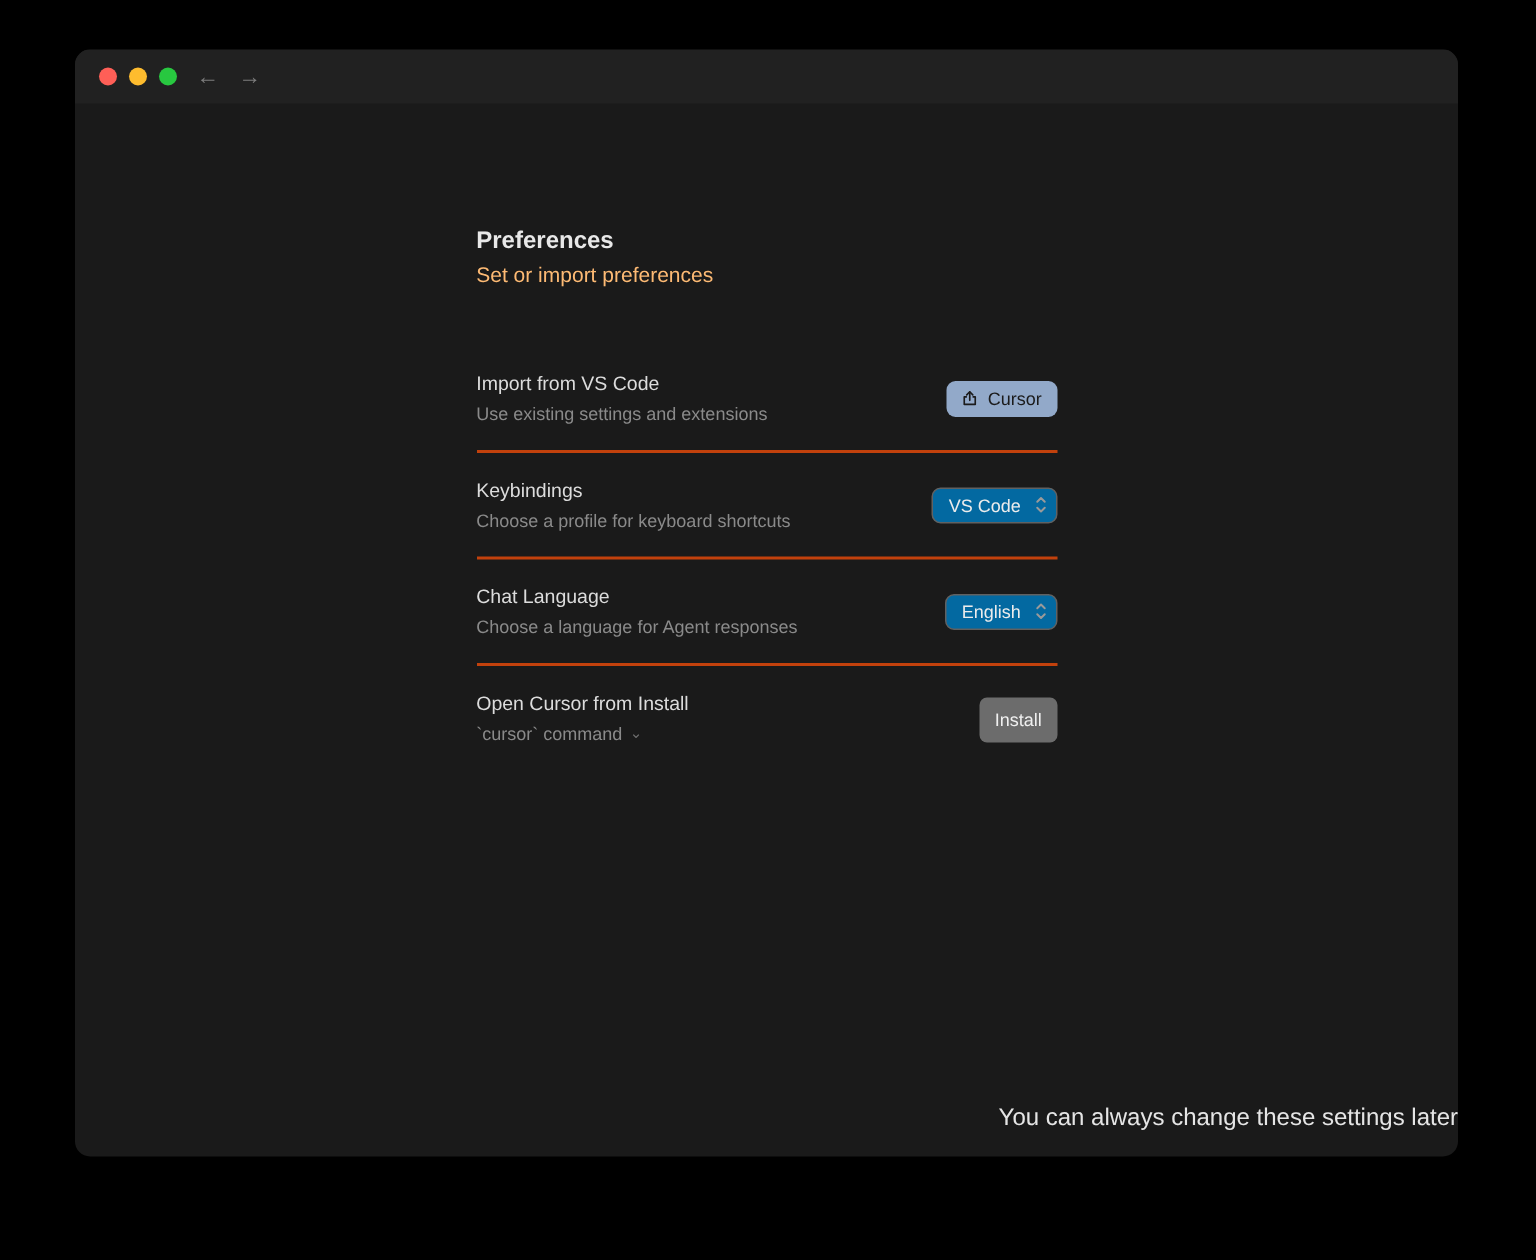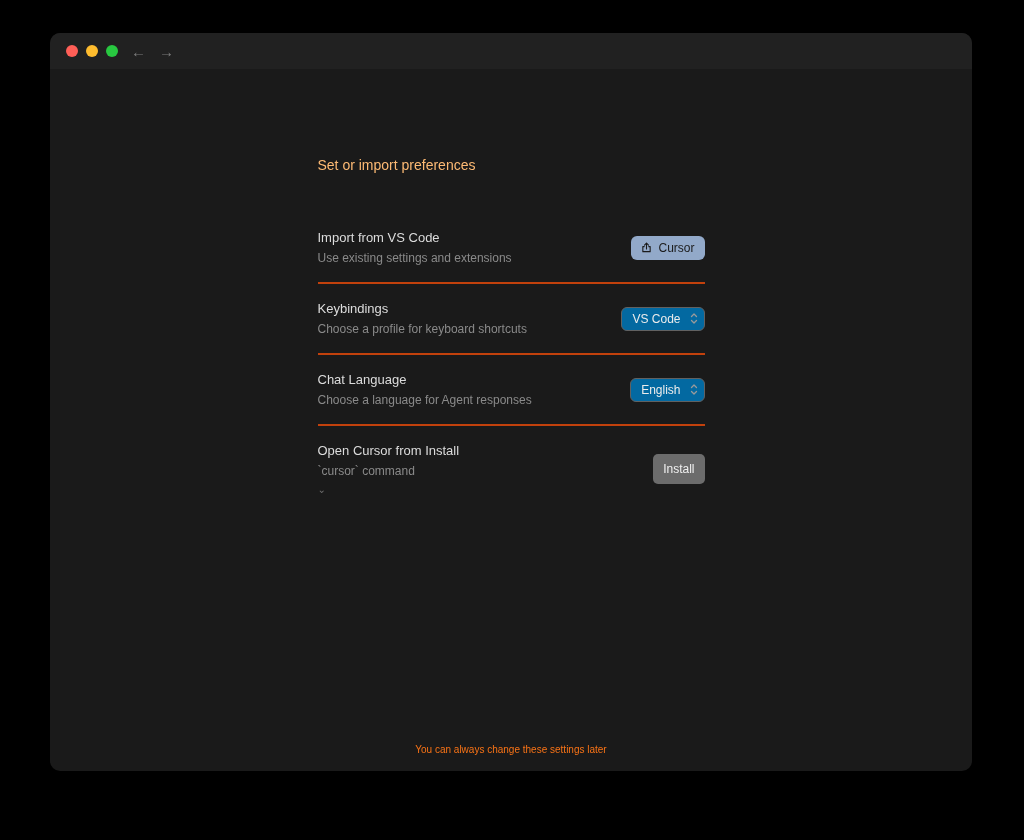--- a/index.html
+++ b/index.html
@@ -36,32 +36,32 @@
   .select {
     display:inline-flex; align-items:center; gap:9px;
     background:#0369a1; border:1px solid #616161; border-radius:6px;
     color:#ececec; font-size:12px; padding:4px 6px 4px 10px; cursor:pointer;
   }
   .btn-install {
     background:#6c6c6c; color:#f0f0f0; border:none; border-radius:5px;
     font-size:12px; padding:8px 10px; cursor:pointer;
     font-family:"Liberation Sans", sans-serif;
   }
-  .terminal-sub { display:inline-flex; align-items:flex-start; gap:5px; cursor:pointer;flex-direction:column; }
+  .terminal-sub { display:inline-flex; align-items:flex-start; gap:5px; cursor:pointer; }
   .terminal-sub .chev { color:#6f6f6f; font-size:10px; margin-top:1px; }
 
   .btn-continue {
     margin-top:42px; width:100%; height:27px;
     background:#616161; border:none; border-radius:6px;
     color:#e9e9e9; font-size:13px; cursor:pointer;
     font-family:"Liberation Sans", sans-serif;
   }
   .footer {
     position:absolute; left:0; bottom:16px; width:100%;
-    text-align:center; color:#f97316; font-size:10px;
+    text-align:right; color:#e5e5e5; font-size:16px;
   }
   svg { display:block; }
 </style>
 </head>
 <body>
 
 <div class="window">
 
   <div class="titlebar">
     <div class="traffic">
@@ -69,20 +69,21 @@
       <button class="light yellow"></button>
       <button class="light green"></button>
     </div>
     <div class="navarrows">
       <span>←</span>
       <span>→</span>
     </div>
   </div>
 
   <div class="content">
+    <div class="page-title">Preferences</div>
     <div class="page-subtitle">Set or import preferences</div>
 
     <div class="rows">
 
       <div class="row">
         <div>
           <div class="row-title">Import from VS Code</div>
           <div class="row-subtitle">Use existing settings and extensions</div>
         </div>
         <button class="btn-import">

